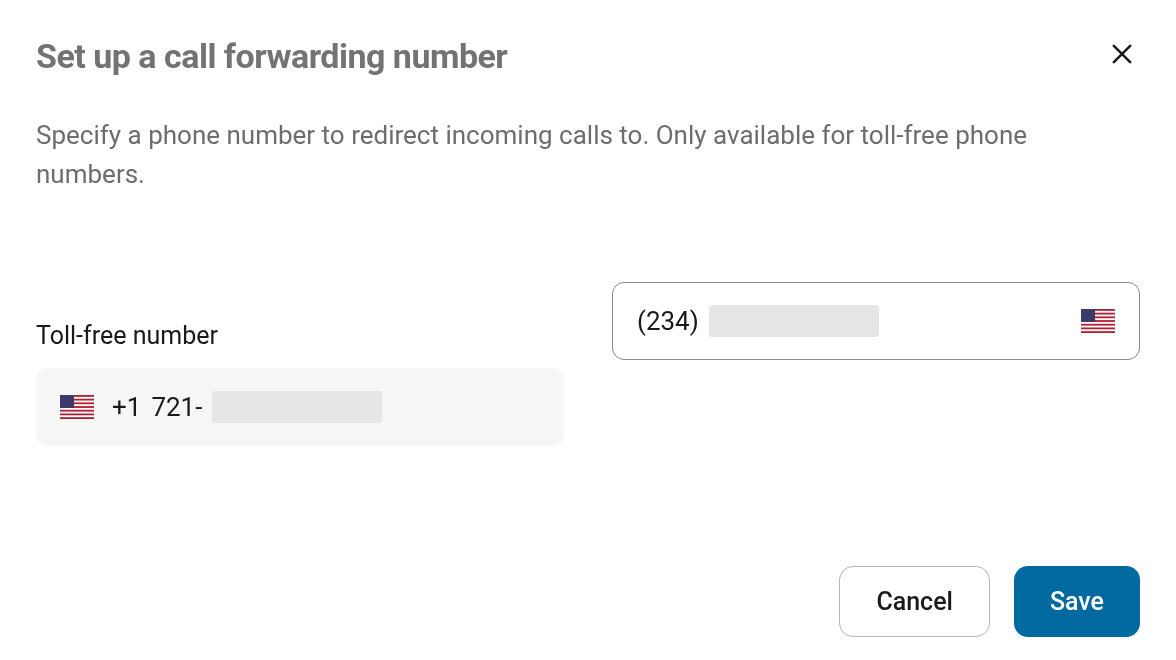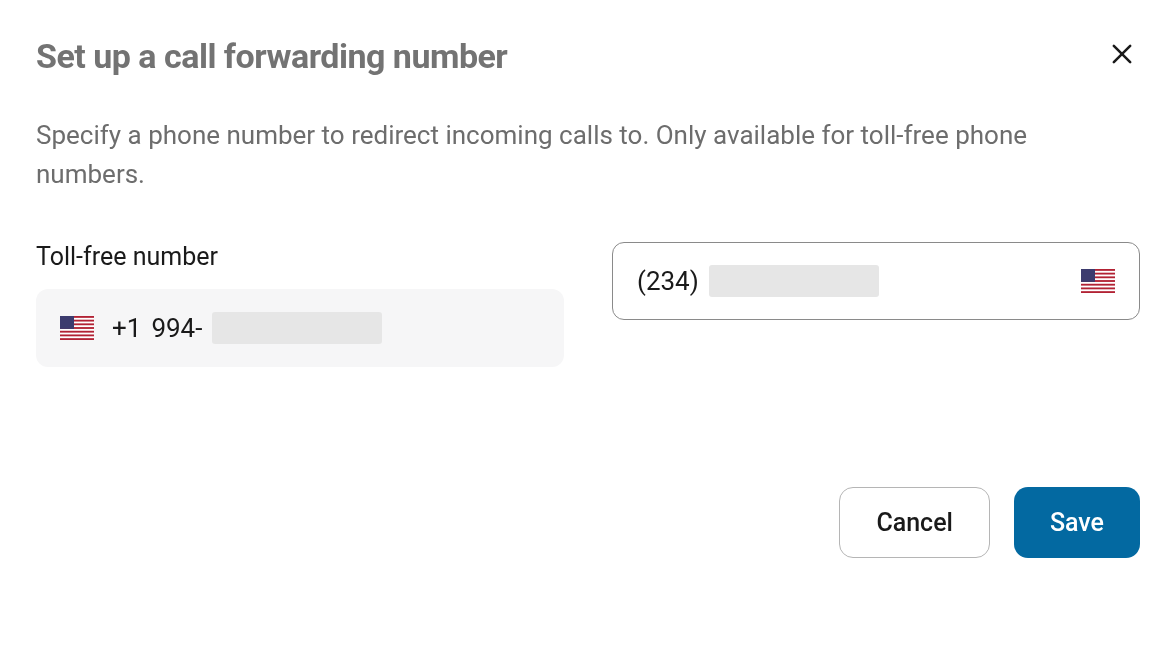--- a/index.html
+++ b/index.html
@@ -33,38 +33,39 @@
       display: flex;
       align-items: center;
       justify-content: center;
       background: none;
       border: none;
     }
     .description {
       font-size: 26px;
       color: #6d6d6d;
       line-height: 1.5;
-      margin-bottom: 48px;
+      margin-bottom: 88px;
       max-width: 1080px;
     }
     .fields-row {
       display: flex;
       gap: 48px;
       margin-bottom: 120px;
     }
     .field {
       flex: 1;
       display: flex;
       flex-direction: column;
     }
     .field-label {
       font-size: 25px;
       color: #1a1a1a;
       font-weight: 400;
       margin-bottom: 18px;
+      margin-top: 39px;
     }
     .input-readonly {
       display: flex;
       align-items: center;
       background: #f6f6f7;
       border-radius: 12px;
       padding: 18px 24px;
       height: 78px;
       gap: 18px;
     }
@@ -153,21 +154,21 @@
           <rect y="5.54" width="34" height="1.85" fill="#ffffff"></rect>
           <rect y="9.23" width="34" height="1.85" fill="#ffffff"></rect>
           <rect y="12.92" width="34" height="1.85" fill="#ffffff"></rect>
           <rect y="16.62" width="34" height="1.85" fill="#ffffff"></rect>
           <rect y="20.31" width="34" height="1.85" fill="#ffffff"></rect>
           <rect width="14" height="12.92" fill="#3c3b6e"></rect>
         </svg>
       </span>
       <span class="phone-text">
         <span>+1</span>
-        <span>994-</span>
+        <span>721-</span>
         <span class="redacted"></span>
       </span>
     </div>
   </div>
 
   <div class="field">
     <div class="input-editable">
       <span class="phone-text">
         <span>(234)</span>
         <span class="redacted"></span>

